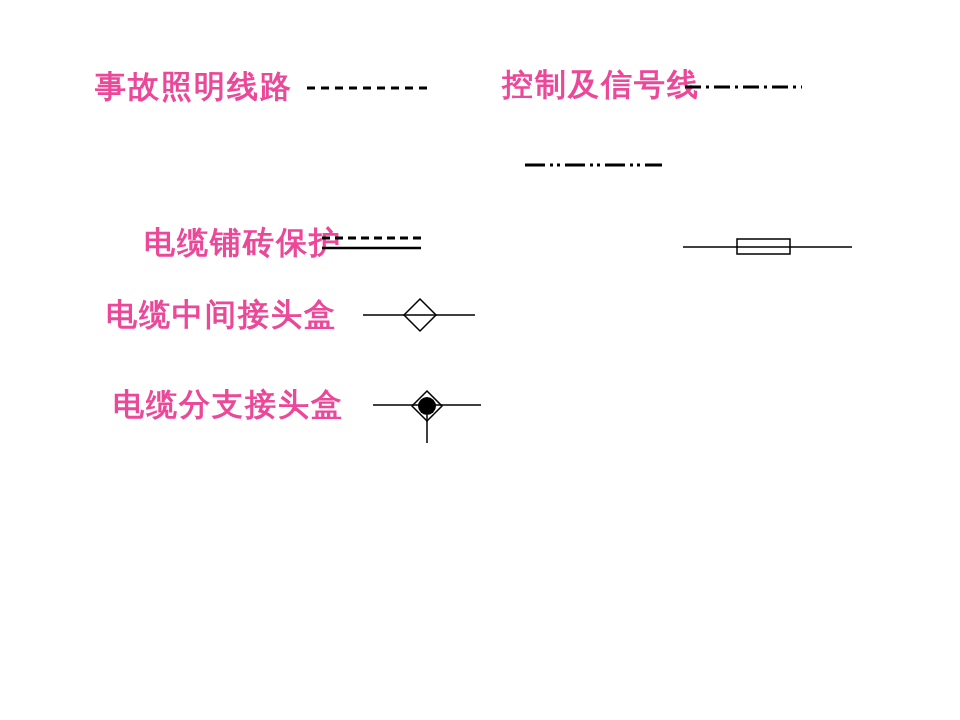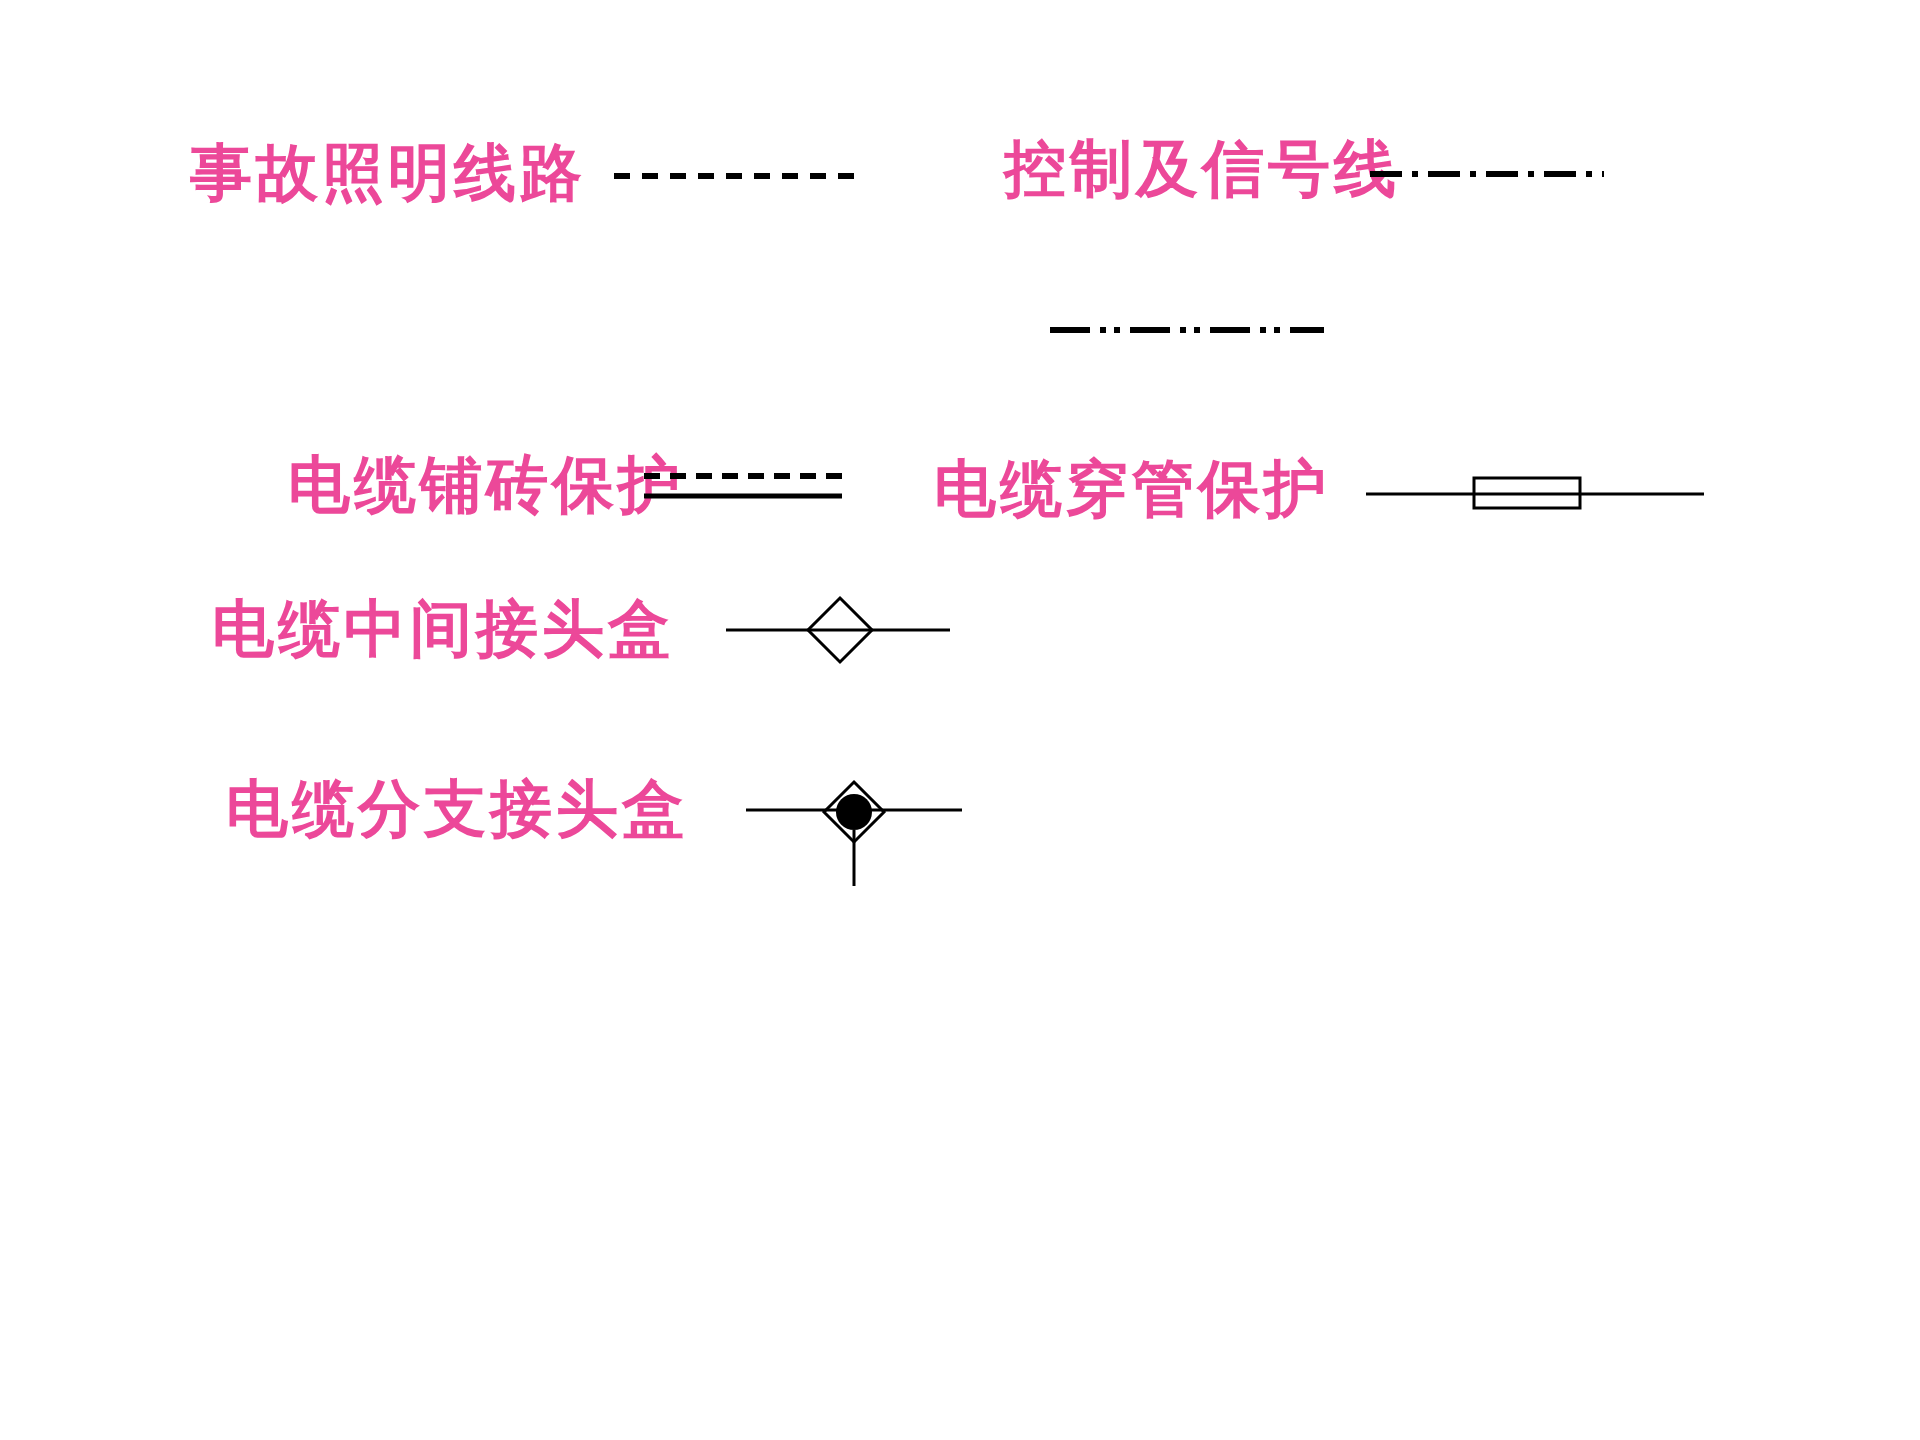--- a/index.html
+++ b/index.html
@@ -37,21 +37,20 @@
 
 <div id="slide">
 
   <div class="legend-label" style="left:95px; top:70px;">事故照明线路</div>
 
   <div class="legend-label" style="left:486px; top:68px;margin-left:16px;">控制及信号线</div>
 
 
   <div class="legend-label" style="left:96px; top:226px;margin-left:48px;">电缆铺砖保护</div>
 
-  <div class="legend-label" style="left:467px; top:228px;">电缆穿管保护</div>
 
   <div class="legend-label" style="left:113px; top:388px;">电缆分支接头盒</div>
 
   <div class="legend-label" style="left:106px; top:298px;">电缆中间接头盒</div>
 
   <svg id="symbol-layer" viewBox="0 0 960 720" xmlns="http://www.w3.org/2000/svg">
 
     <g>
       <line x1="307" y1="88" x2="427" y2="88" stroke="#000000" stroke-width="3" stroke-dasharray="8 6"></line>
     </g>

